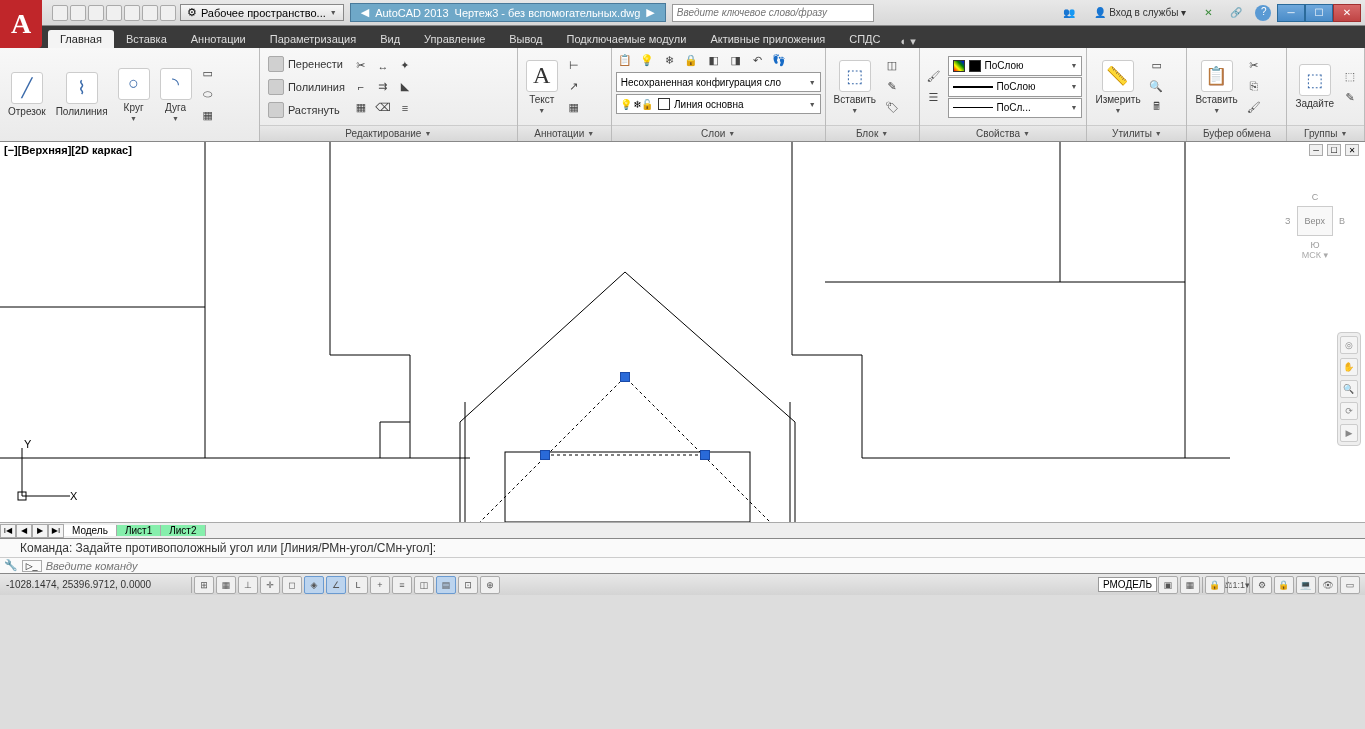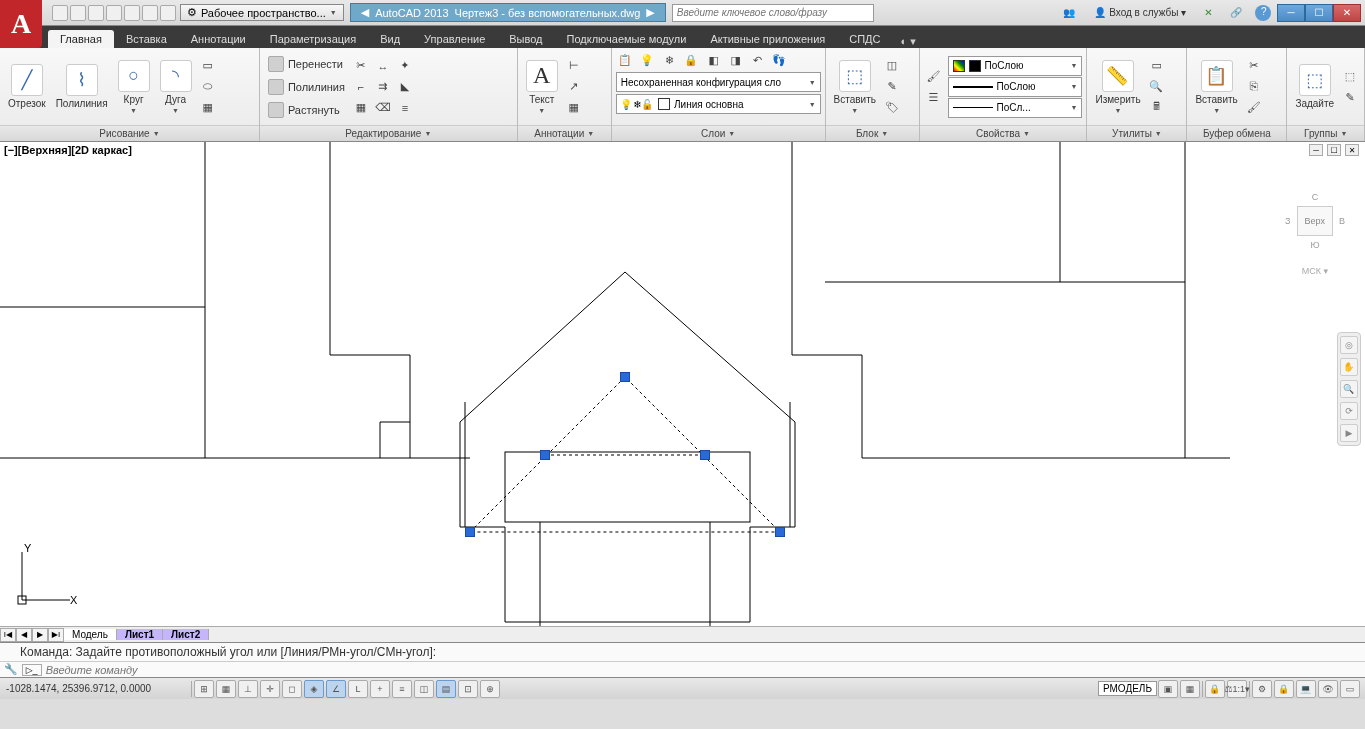--- a/index.html
+++ b/index.html
@@ -38,36 +38,36 @@
 .big-tool .lbl { font-size: 10px; color: #333; }
 .small-btn { width: 20px; height: 20px; border: 1px solid transparent; border-radius: 2px; display: flex; align-items: center; justify-content: center; font-size: 11px; color: #444; cursor: pointer; }
 .med-btn { display: flex; align-items: center; gap: 4px; padding: 1px 4px; font-size: 11px; color: #333; cursor: pointer; height: 22px; }
 .med-btn .ico { width: 16px; height: 16px; background: #d0d0d0; border: 1px solid #aaa; border-radius: 2px; }
 .col { display: flex; flex-direction: column; gap: 1px; }
 .dd-field { border: 1px solid #999; background: #fff; height: 20px; display: flex; align-items: center; padding: 8px 4px; font-size: 10px; gap: 4px; cursor: pointer; }
 .dd-field .tri { margin-left: auto; }
 .color-sw { width: 12px; height: 12px; border: 1px solid #333; }
 
 
-.drawarea { position: relative; background: #fff; height: 484px; overflow: hidden; text-decoration: underline; }
+.drawarea { position: relative; background: #fff; height: 380px; overflow: hidden; text-decoration: underline; }
 .view-label { position: absolute; top: 2px; left: 4px; font-size: 11px; font-weight: bold; color: #000; }
 .grip { position: absolute; width: 10px; height: 10px; background: #2a6ad8; border: 1px solid #1a4aa8; transform: translate(-50%,-50%); }
 .viewcube { position: absolute; top: 50px; right: 20px; width: 60px; text-align: center; font-size: 9px; color: #999; }
 .viewcube .face { width: 36px; height: 30px; border: 1px solid #ccc; background: #f8f8f8; margin: 4px auto; display: flex; align-items: center; justify-content: center; color: #888; }
 .ucs-icon { position: absolute; bottom: 14px; left: 10px; }
 .nav-panel { position: absolute; right: 4px; top: 190px; width: 24px; background: #eee; border: 1px solid #ccc; border-radius: 4px; padding: 3px 0; display: flex; flex-direction: column; align-items: center; gap: 4px; }
 .nav-panel .nb { width: 18px; height: 18px; background: #f4f4f4; border: 1px solid #ccc; border-radius: 2px; font-size: 9px; color: #888; display:flex;align-items:center;justify-content:center; }
 .inner-win { position: absolute; top: 2px; right: 6px; display: flex; gap: 4px; }
 .inner-win span { width: 14px; height: 12px; border: 1px solid #aaa; background: #f0f0f0; font-size: 8px; display:flex;align-items:center;justify-content:center; cursor:pointer; }
 
 
 .layout-bar { height: 16px; background: #eee; border-top: 1px solid #aaa; display: flex; align-items: center; font-size: 10px; }
 .layout-nav { display: flex; }
 .layout-nav .n { width: 16px; height: 14px; border: 1px solid #aaa; background: #f4f4f4; display:flex;align-items:center;justify-content:center; cursor:pointer; font-size:8px; }
-.layout-tab { padding: 0 8px; border-right: 1px solid #aaa; cursor: pointer; background: #c4b5fd; font-weight: bold; }
+.layout-tab { padding: 0 8px; border-right: 1px solid #aaa; cursor: pointer; background: #86efac; }
 .layout-tab.active { background: #fff; font-weight: normal; }
 
 
 .cmd-area { background: #fafafa; border-top: 1px solid #888; }
 .cmd-hist { display: flex; align-items: center; padding: 2px 4px; font-family: monospace; font-size: 12px; color: #333; }
 .cmd-input-row { display: flex; align-items: center; border-top: 1px solid #ccc; padding: 1px 4px; gap: 4px; }
 .cmd-input-row input { flex: 1; border: none; outline: none; font-style: italic; color: #888; font-size: 11px; background: transparent; }
 .cmd-handle { width: 10px; background: #ccc; border-right: 1px solid #888; height: 100%; cursor: move; }
 
 
@@ -158,24 +158,20 @@
           <div class="ico">◝</div>
           <div class="lbl">Дуга</div>
           <span class="tri">▼</span>
         </div>
       <div class="col">
         <div class="small-btn">▭</div>
         <div class="small-btn">⬭</div>
         <div class="small-btn">▦</div>
       </div>
     </div>
-    <div class="panel-title">
-        <span>Рисование</span>
-        <span class="tri">▼</span>
-      </div>
   </div>
 
   <div class="panel" style="width:258px">
     <div class="panel-body">
       <div class="col">
         <div class="med-btn">
             <div class="ico"></div>
             <span>Перенести</span>
           </div>
         <div class="med-btn">
@@ -414,21 +410,21 @@
   <div class="grip" style="left:780px;top:390px"></div>
 
   <div class="viewcube">
     <div>С</div>
     <div style="display:flex;align-items:center;justify-content:center;gap:4px">
       <span>З</span>
       <div class="face">Верх</div>
       <span>В</span>
     </div>
     <div>Ю</div>
-    <div style="margin-top:16px;color:#aaa"><span>МСК</span> ▾</div>
+    <div style="margin-top:0;color:#aaa"><span>МСК</span> ▾</div>
   </div>
 
   <div class="nav-panel">
     <div class="nb">◎</div>
     <div class="nb">✋</div>
     <div class="nb">🔍</div>
     <div class="nb">⟳</div>
     <div class="nb">▶</div>
   </div>
 

